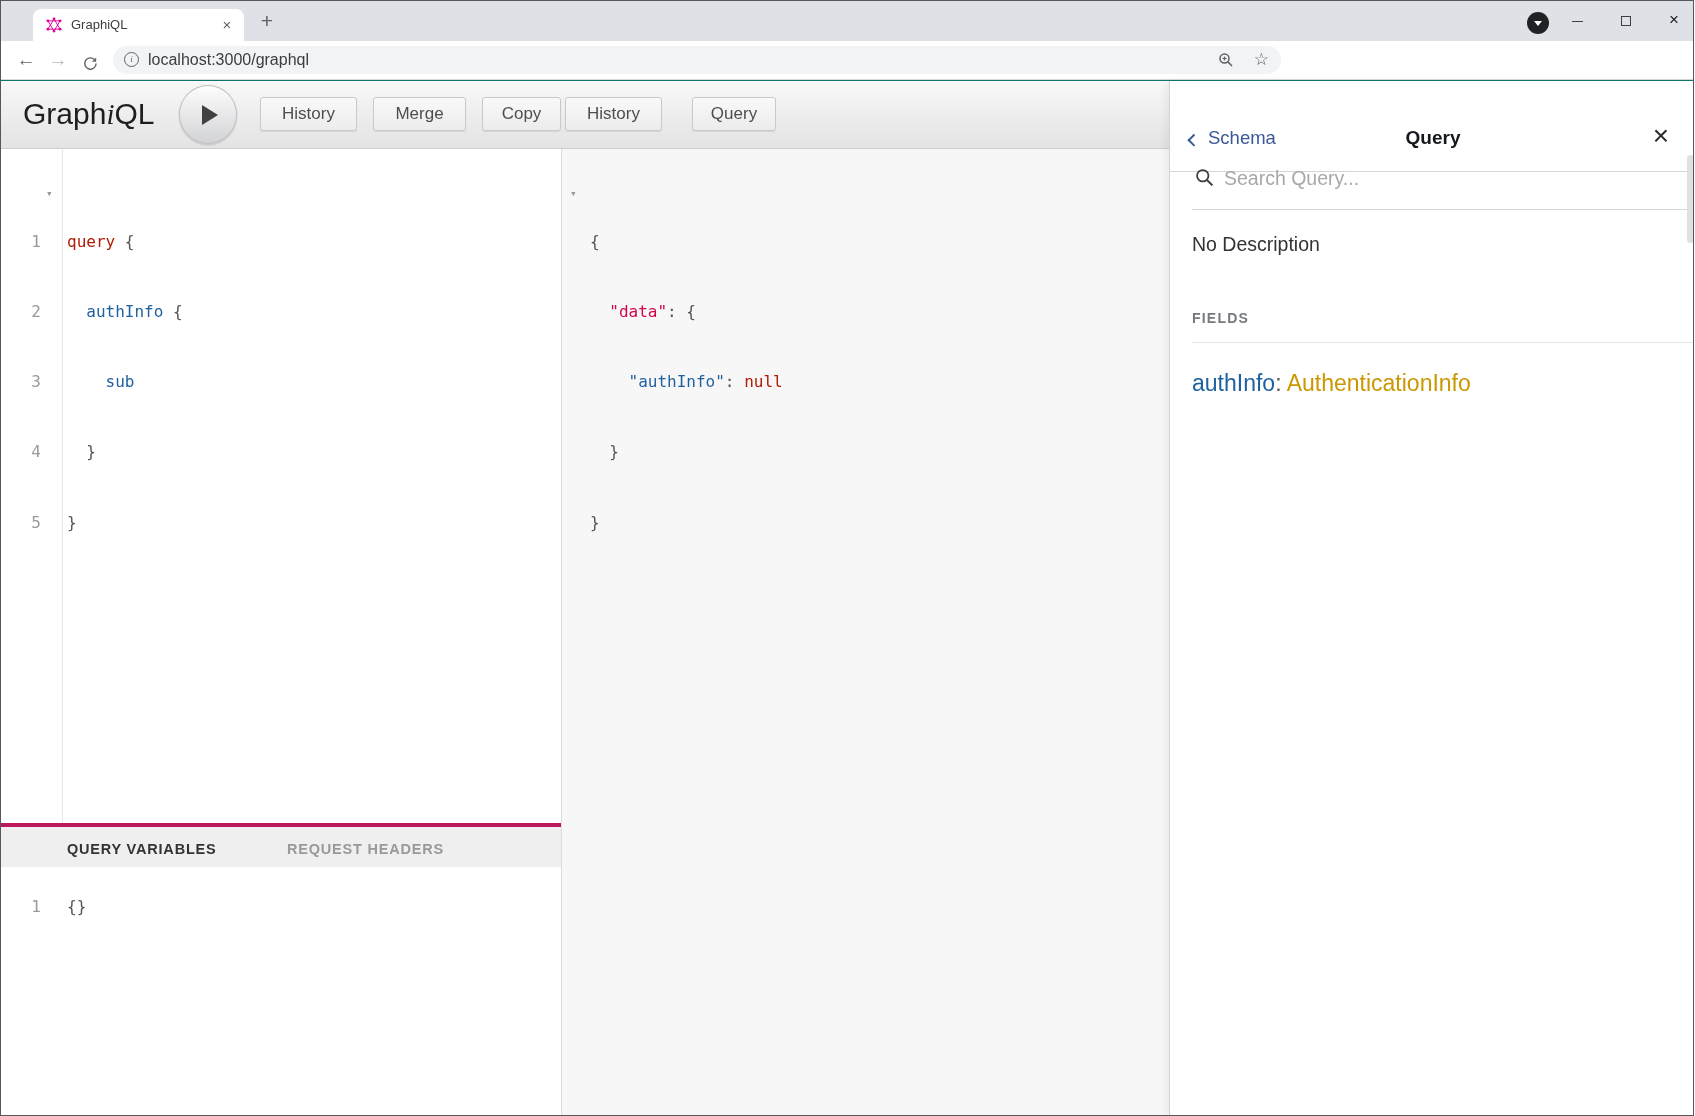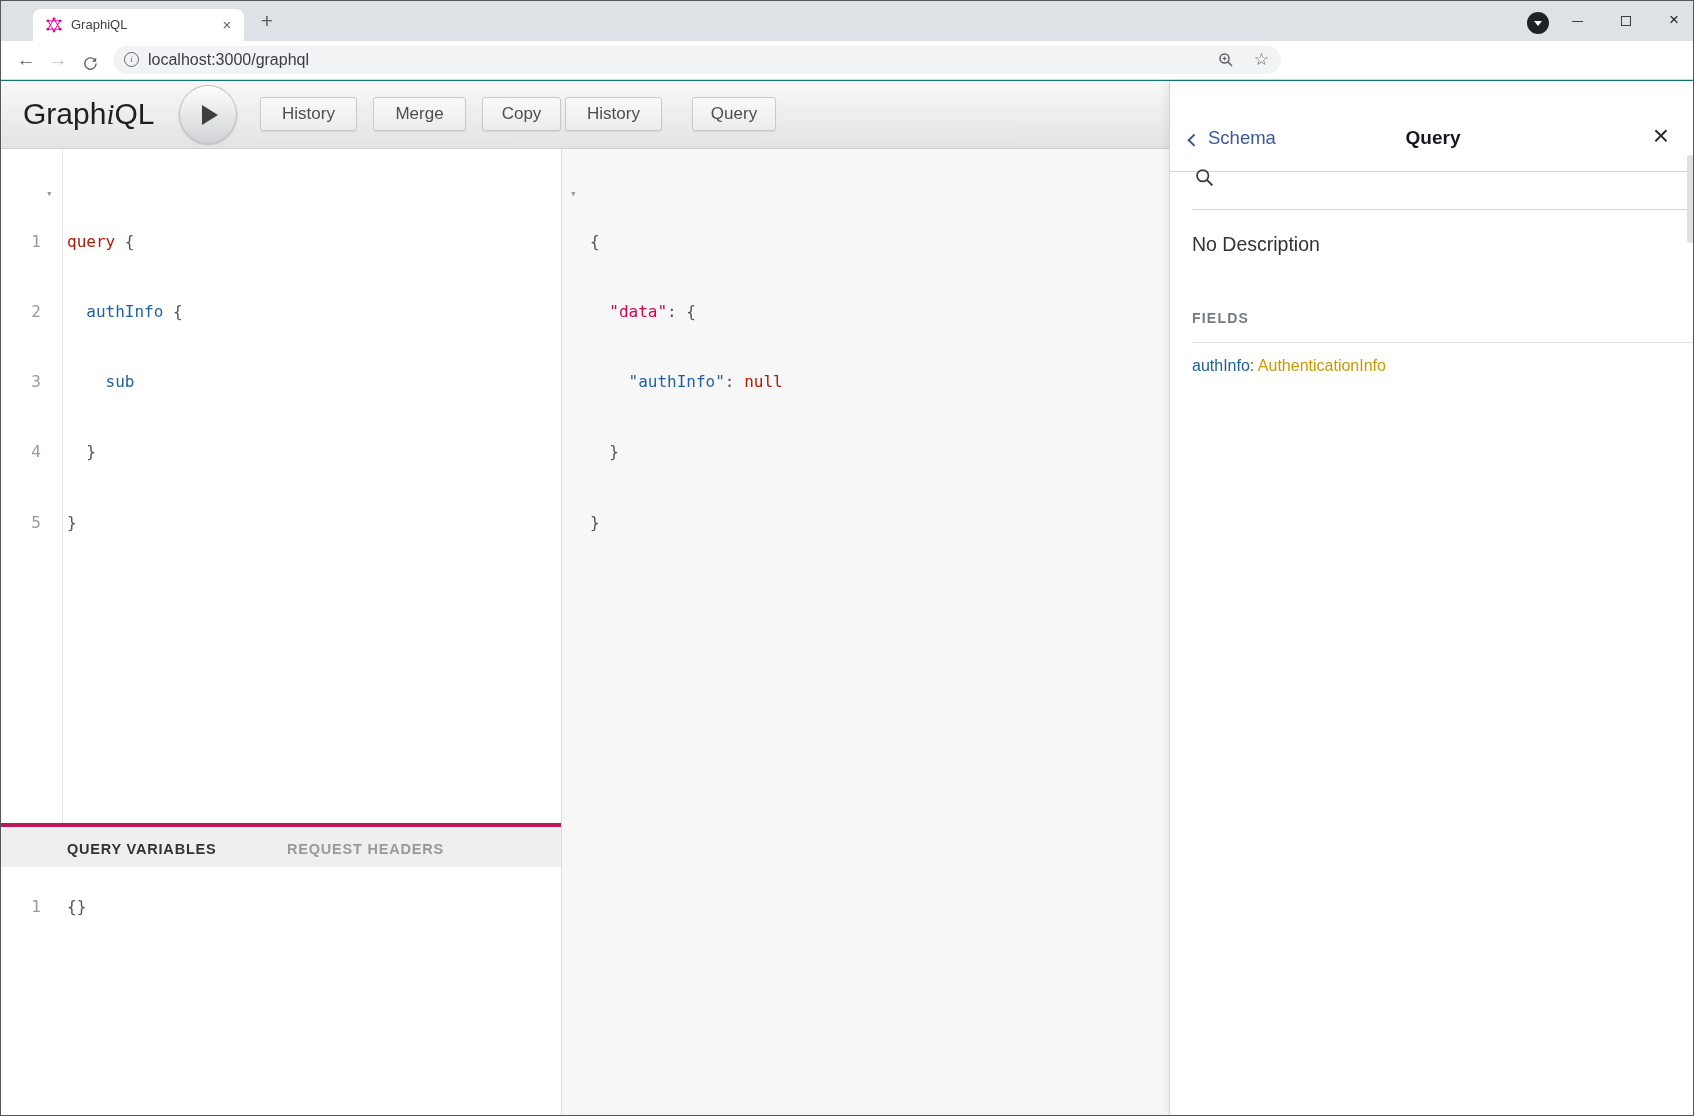--- a/index.html
+++ b/index.html
@@ -84,21 +84,21 @@
   .chev { display:inline-block; width:9px; height:9px; border-left:2.5px solid #3B5998; border-bottom:2.5px solid #3B5998; transform:rotate(45deg) translateY(1px); margin-right:9px; }
   .docs-title { position:absolute; left:0; right:0; top:0; text-align:center; line-height:67px; font-size:19px; font-weight:bold; color:#15181E; }
   .docs-close { position:absolute; right:14px; top:0; width:42px; text-align:center; line-height:64px; font-size:28px; font-weight:300; color:#2B2B2B; cursor:pointer; }
   .search-ic { position:absolute; left:24px; top:86px; }
   .search-input { position:absolute; left:54px; top:80px; width:400px; height:34px; border:none; outline:none; background:transparent; font-family:"Liberation Sans",sans-serif; font-size:19.5px; color:#333; }
   .search-input::placeholder { color:#A8A8A8; }
   .search-line { position:absolute; top:128px; left:22px; right:0; border-top:1px solid #D6D6D6; }
   .no-desc { position:absolute; left:22px; top:152px; font-size:19.5px; color:#333; }
   .fields-h { position:absolute; left:22px; top:229px; font-size:14px; font-weight:bold; letter-spacing:1.2px; color:#76797E; }
   .fields-line { position:absolute; top:261px; left:22px; right:0; border-top:1px solid #E4E4E4; }
-  .field-row { position:absolute; left:22px; top:276px; font-size:16px; }
+  .field-row { position:absolute; left:22px; top:289px; font-size:23px; }
   .f-name { color:#1F61A0; cursor:pointer; } .f-sep { color:#555; } .f-type { color:#CA9800; cursor:pointer; }
   .field-desc { position:absolute; left:30px; top:337px; font-size:19.5px; color:#6A6A6A; }
   .docs-scroll { position:absolute; right:2px; top:74px; width:7px; height:88px; background:#E0E0E0; border-radius:4px; }
 </style>
 </head>
 <body>
 
 <div class="window">
 
   <div class="tabstrip">
@@ -264,20 +264,21 @@
         <span class="docs-back"><span class="chev"></span><span>Schema</span></span>
         <span class="docs-title">Query</span>
         <span class="docs-close">×</span>
       </div>
       <span class="search-ic">
         <svg viewBox="0 0 24 24" width="21" height="21">
           <circle cx="10" cy="10" r="6.5" fill="none" stroke="#3C3C3C" stroke-width="2"></circle>
           <line x1="15" y1="15" x2="21" y2="21" stroke="#3C3C3C" stroke-width="2.4"></line>
         </svg>
       </span>
+      <input class="search-input" type="text" placeholder="Search Query..." style="">
       <div class="search-line"></div>
       <div class="no-desc">No Description</div>
       <div class="fields-h">FIELDS</div>
       <div class="fields-line"></div>
       <div class="field-row">
         <span class="f-name">authInfo</span><span class="f-sep">: </span><span class="f-type">AuthenticationInfo</span>
       </div>
       <div class="docs-scroll"></div>
     </div>
 

